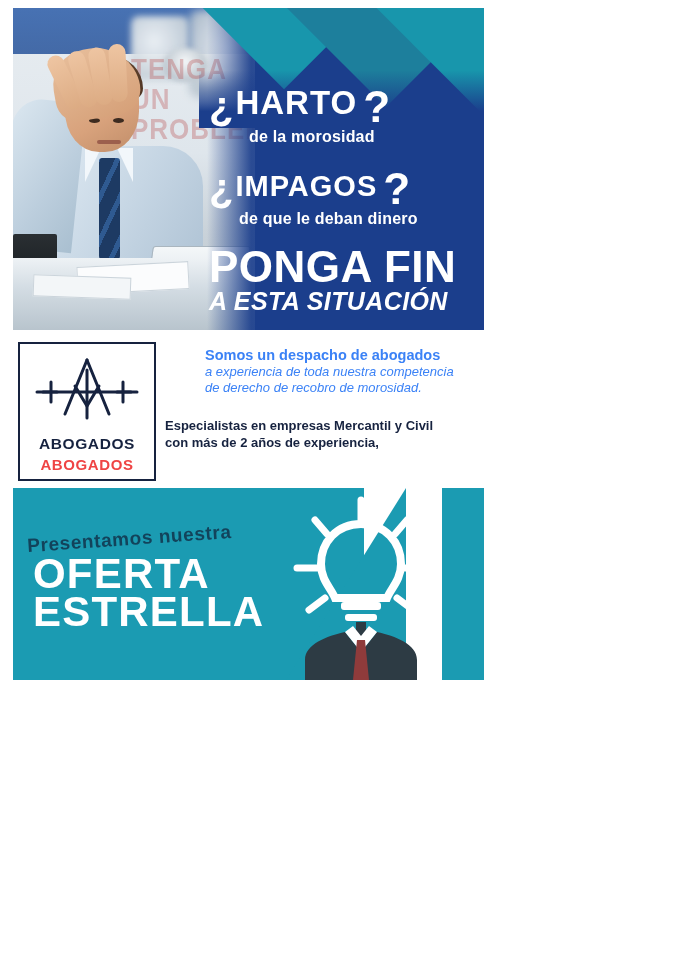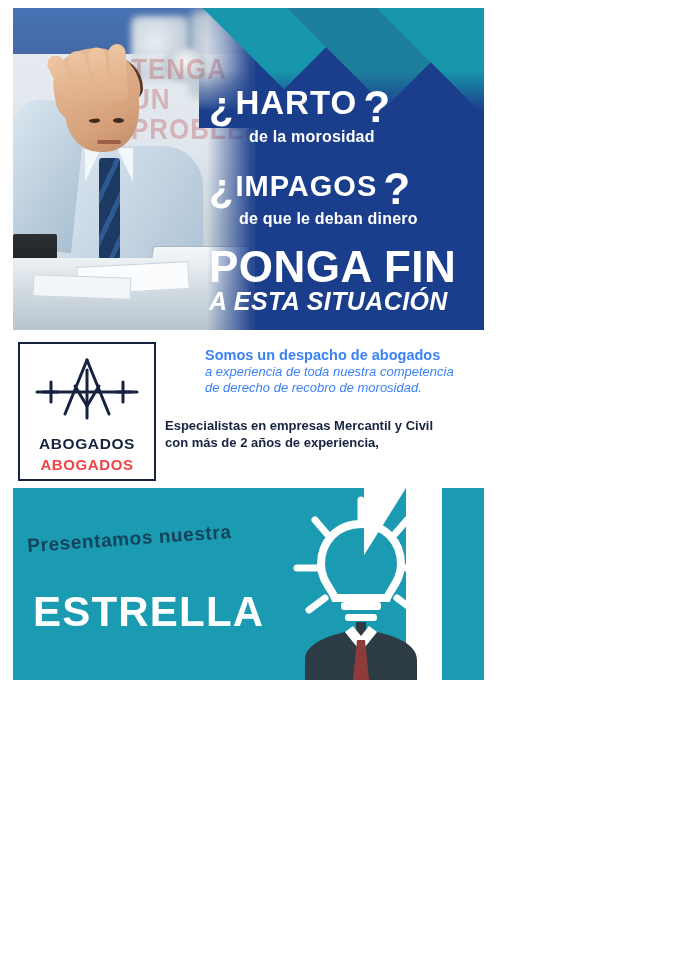--- a/index.html
+++ b/index.html
@@ -555,20 +555,21 @@
       <span class="copy-b">con más de 2 años de experiencia,</span>
     </div>
   </div>
 
   <div class="bottom">
     <div class="bottom-white-notch"></div>
     <div class="bottom-teal-tri"></div>
     <div class="bottom-teal-right"></div>
 
     <span class="pres no-select">Presentamos nuestra</span>
+    <span class="offer1 no-select">OFERTA</span>
     <span class="offer2 no-select">ESTRELLA</span>
 
     <svg class="idea" viewBox="0 0 180 186">
       <g stroke="#ffffff" stroke-width="7" stroke-linecap="round" fill="none">
         <line x1="86" y1="6" x2="86" y2="26"></line>
         <line x1="40" y1="26" x2="52" y2="40"></line>
         <line x1="132" y1="26" x2="120" y2="40"></line>
         <line x1="22" y1="74" x2="42" y2="74"></line>
         <line x1="150" y1="74" x2="130" y2="74"></line>
         <line x1="34" y1="116" x2="50" y2="104"></line>

